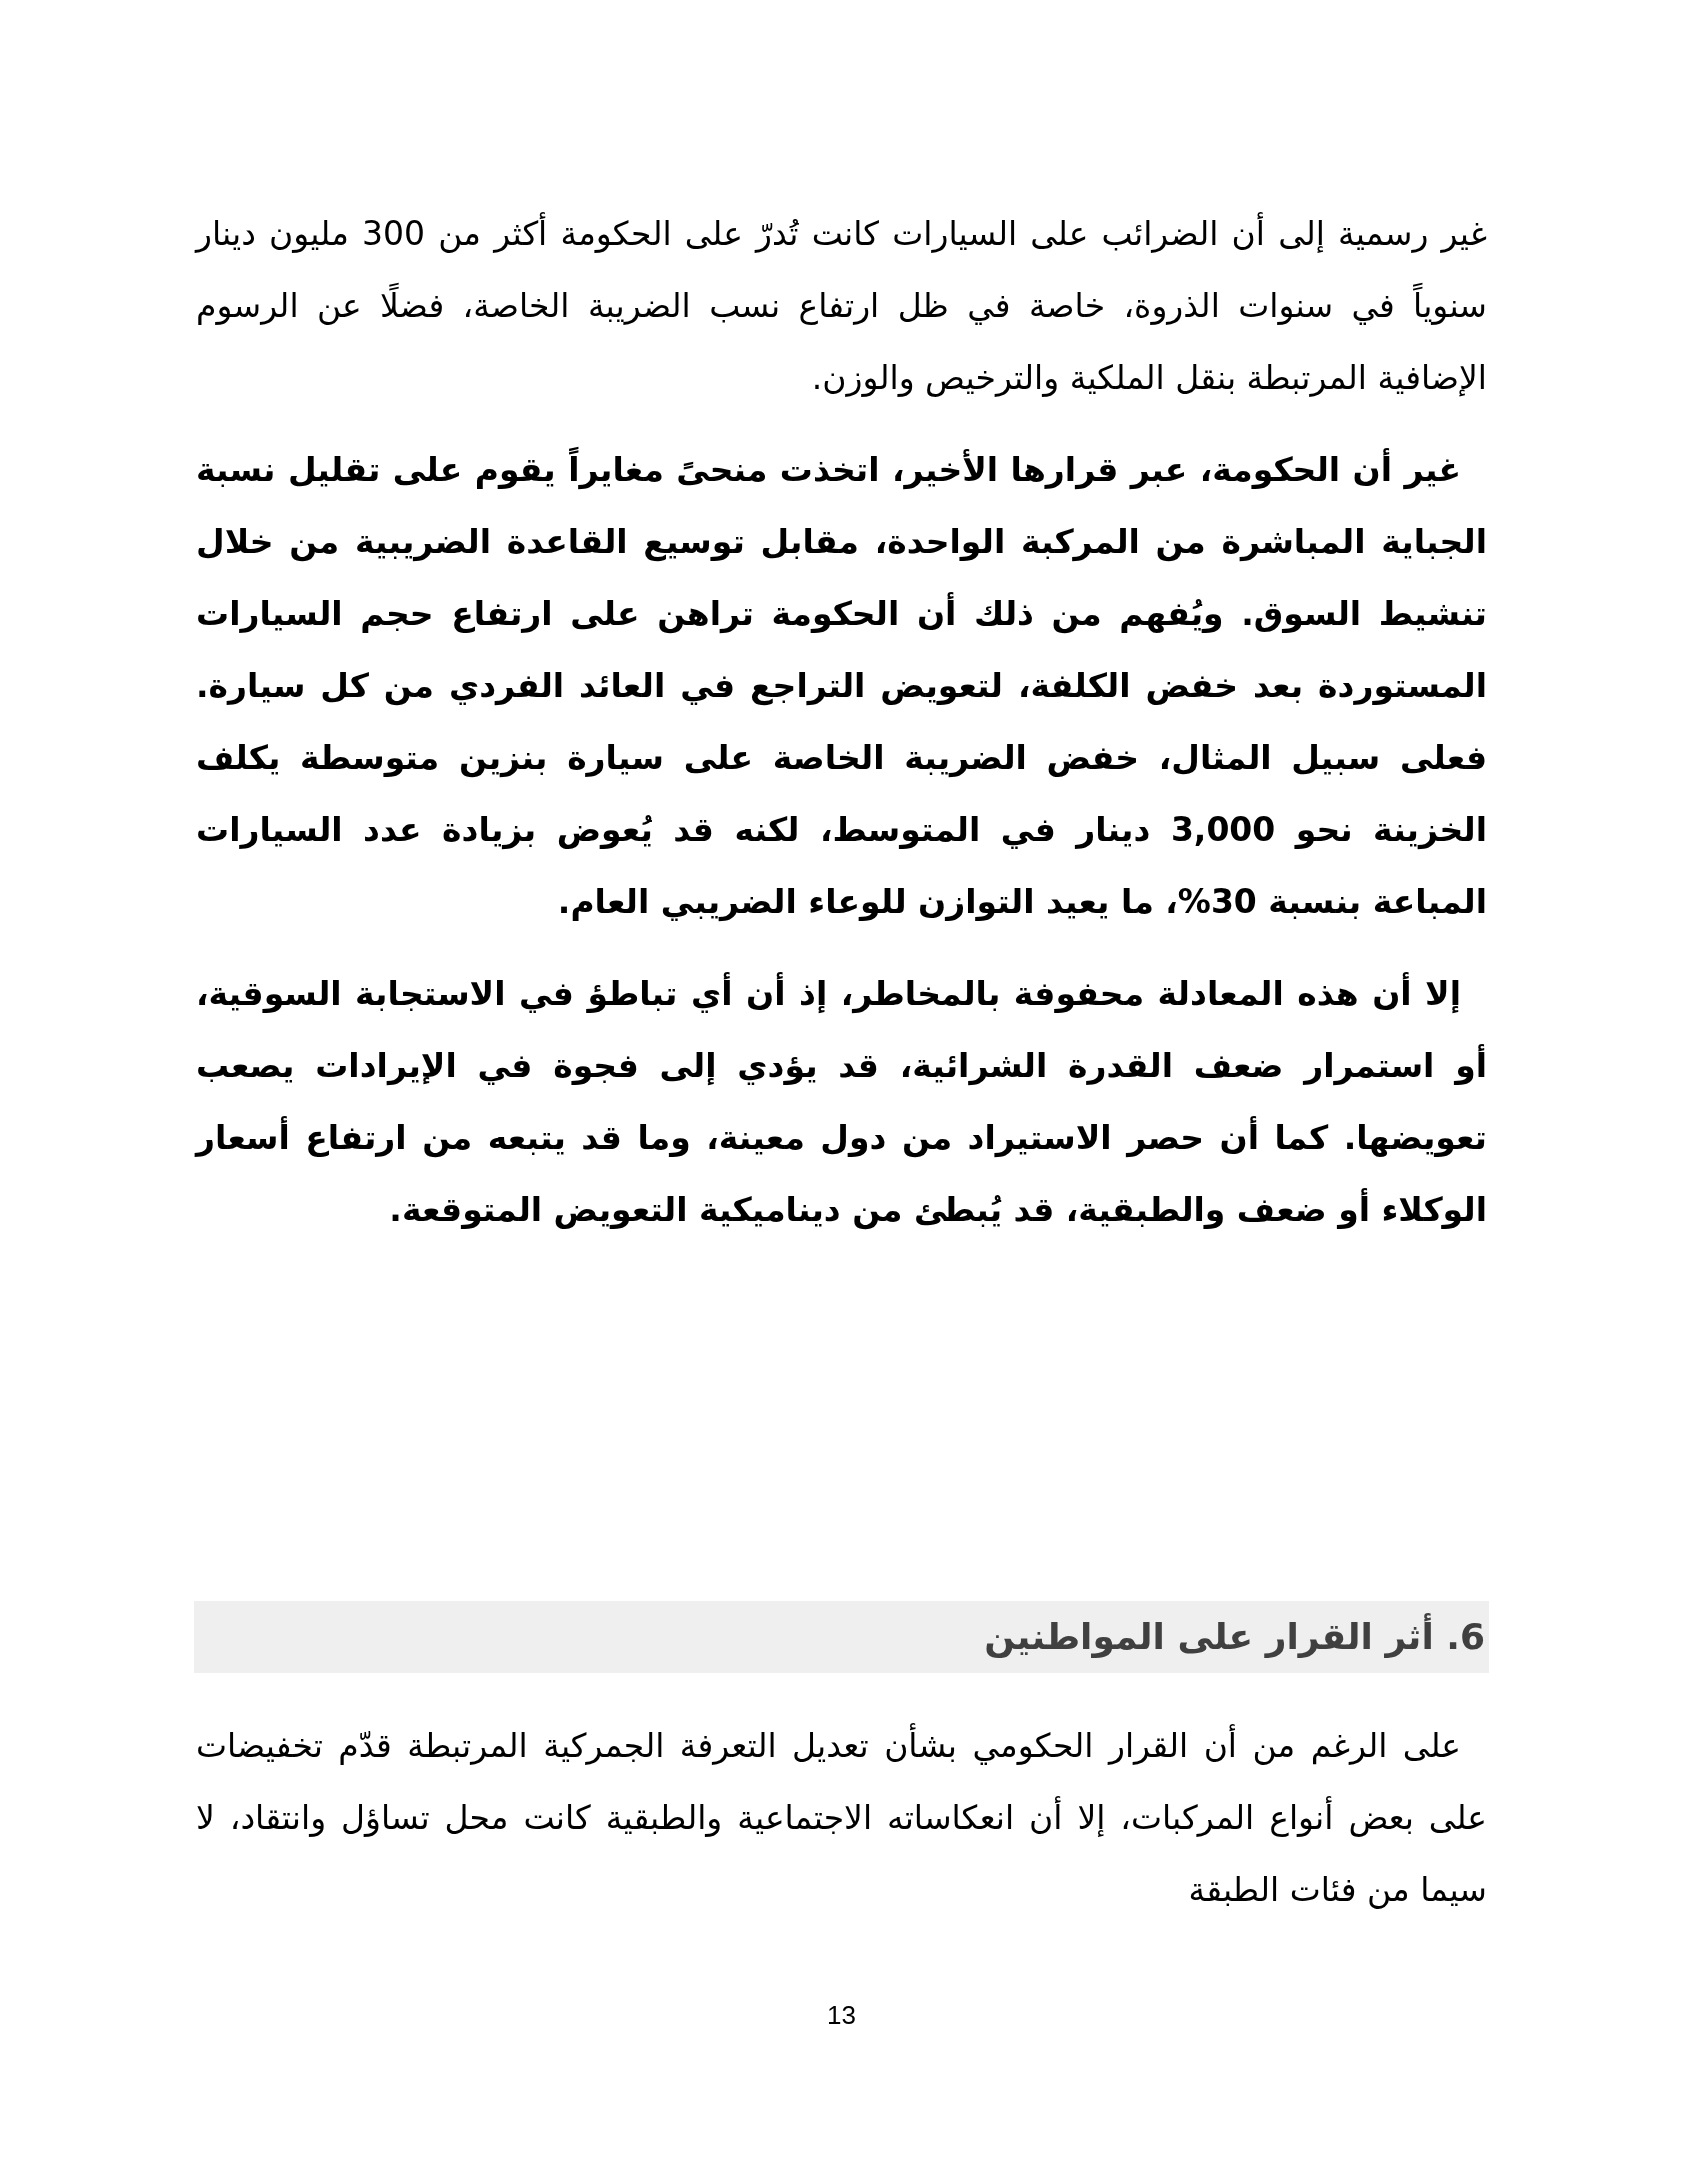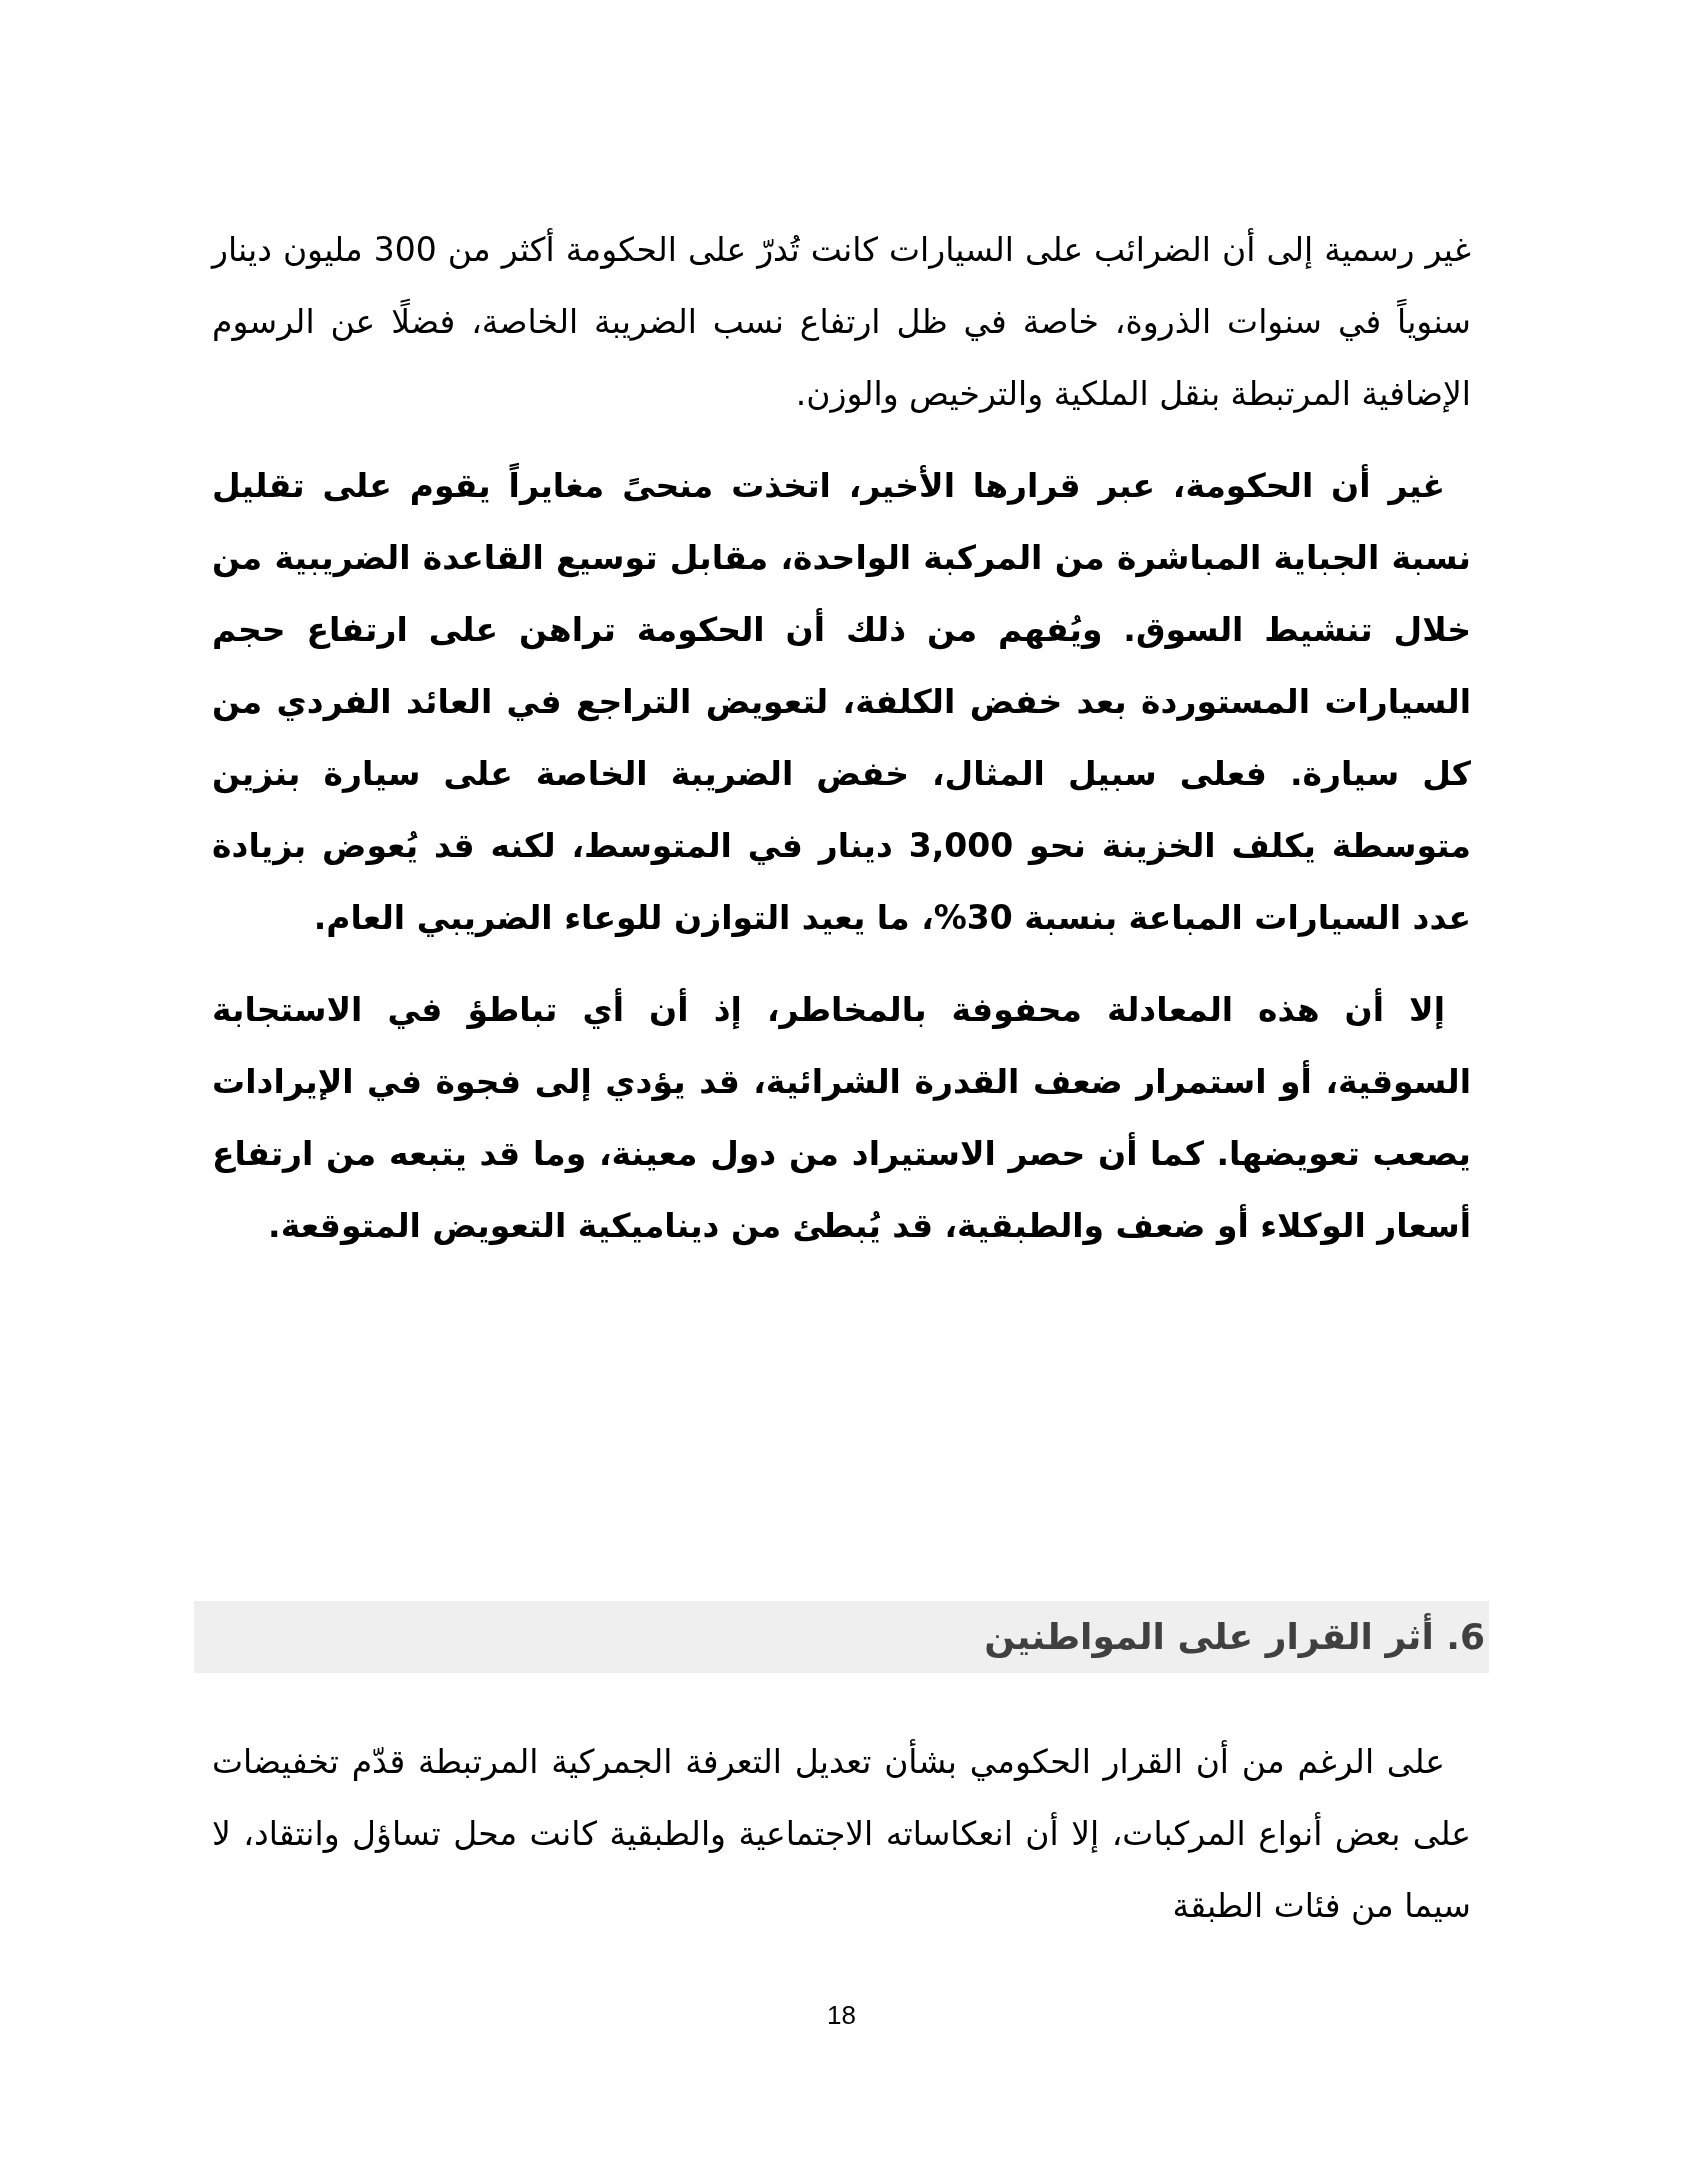--- a/index.html
+++ b/index.html
@@ -16,21 +16,21 @@
       color: #000000;
     }
     .page {
       position: absolute;
       left: 196px;
       top: 198px;
       width: 1291px;
       direction: rtl;
     }
     .para {
-      margin: 16px;
+      margin: 0;
       font-size: 33px;
       line-height: 72px;
       text-align: justify;
       text-align-last: right;
       text-justify: inter-word;
     }
     .para.indent {
       text-indent: 26px;
     }
     .para + .para {
@@ -85,14 +85,14 @@
 </main>
 
 <div class="section-heading">
   <h2>6. أثر القرار على المواطنين</h2>
 </div>
 
 <section class="page-2">
   <p class="para indent">على الرغم من أن القرار الحكومي بشأن تعديل التعرفة الجمركية المرتبطة قدّم تخفيضات على بعض أنواع المركبات، إلا أن انعكاساته الاجتماعية والطبقية كانت محل تساؤل وانتقاد، لا سيما من فئات الطبقة</p>
 </section>
 
-<div class="page-number">18</div>
+<div class="page-number">13</div>
 
 
 </body></html>

